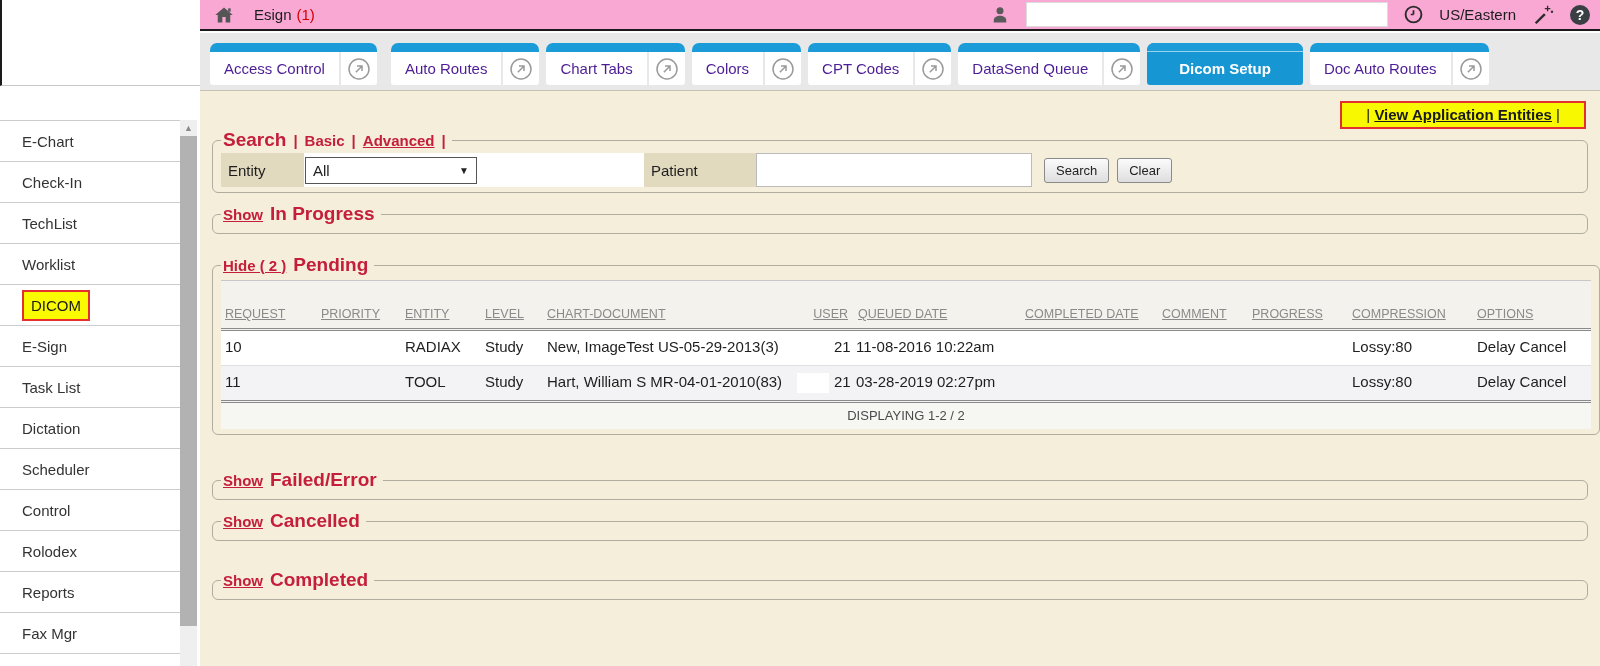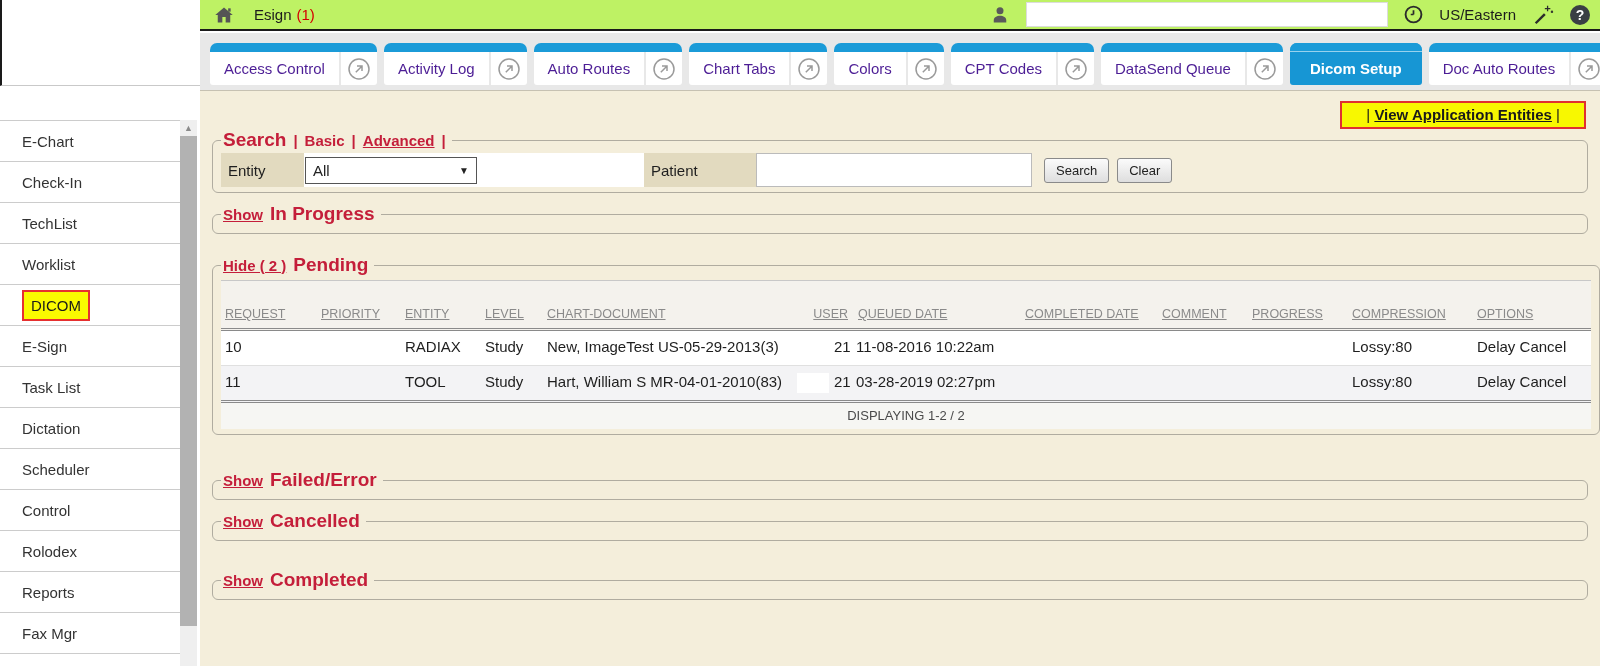--- a/index.html
+++ b/index.html
@@ -4,21 +4,21 @@
 <style>
   * { box-sizing: border-box; margin: 0; padding: 0; }
   html,body { width:1600px; height:666px; overflow:hidden; }
   body { font-family:"Liberation Sans", sans-serif; background:#ffffff; position:relative; color:#222; }
 
   
   .logo-box { position:absolute; left:0; top:0; width:200px; height:86px; background:#fff;
               border-bottom:1px solid #c9c9c9; border-left:2px solid #1a1a1a; }
 
   
-  .topbar { position:absolute; left:200px; top:0; width:1400px; height:31px; background:#bef264;
+  .topbar { position:absolute; left:200px; top:0; width:1400px; height:31px; background:#f9a8d4;
             border-bottom:2px solid #1a1a1a; display:flex; align-items:center; padding:0 10px 0 14px; }
   .home-ic { width:20px; height:20px; margin-right:20px; }
   .tb-title { font-size:15px; color:#1c1c1c; }
   .tb-badge { font-size:15px; color:#d40000; margin-left:5px; }
   .tb-right { margin-left:auto; display:flex; align-items:center; gap:16px; }
   .person-ic { width:20px; height:20px; }
   .tb-search { width:362px; height:25px; border:1px solid #dcdcdc; background:#fff; outline:none;
                font-size:14px; padding:0 6px; }
   .clock-ic { width:19px; height:19px; }
   .tb-tz { font-size:15px; color:#1c1c1c; }
@@ -31,21 +31,21 @@
             display:flex; align-items:flex-end; padding:0 0 5px 10px; }
   .tab { border-radius:7px 7px 3px 3px; overflow:hidden; margin-right:7px; flex:0 0 auto; cursor:pointer; }
   .tab-blue { height:9px; background:#1b9bd8; }
   .tab-body { display:flex; height:33px; }
   .tab-label { background:#fff; display:flex; align-items:center; padding:6px 14px; font-size:15px; color:#4c1d95;
                white-space:nowrap; }
   .tab-gap { width:2px; background:#e8e8e8; }
   .tab-arrow { background:#fff; width:36px; display:flex; align-items:center; justify-content:center; }
   .tab.active { background:#1796d4; }
   .tab.active .tab-blue { background:#1b9bd8; border-bottom:1px solid rgba(255,255,255,.55); }
-  .tab.active .tab-label { background:transparent; color:#fff; font-weight:bold; padding:0 20px; }
+  .tab.active .tab-label { background:transparent; color:#fff; font-weight:bold; padding:0 32px; }
 
   
   .sidebar { position:absolute; left:0; top:86px; width:200px; height:580px; background:#fff; }
   .side-menu { position:absolute; left:0; top:34px; width:180px; border-top:1px solid #ccc; }
   .side-item { height:41px; border-bottom:1px solid #ccc; display:flex; align-items:center;
                padding-left:22px; font-size:15px; color:#333; cursor:pointer; background:#fff; }
   .side-item .hl { background:#fafa00; border:2px solid #e63030; padding:5px 7px; color:#1a1a1a; }
   .side-scroll { position:absolute; left:180px; top:34px; width:17px; height:546px; background:#efefef; }
   .side-scroll .up { height:15px; display:flex; align-items:center; justify-content:center; color:#8a8a8a;
                      font-size:9px; background:#efefef; }
@@ -163,30 +163,20 @@
       <div class="tab-arrow">
         <svg width="24" height="24" viewBox="0 0 24 24">
           <circle cx="12" cy="12" r="10" fill="#fff" stroke="#9a9a9a" stroke-width="1.5"></circle>
           <path d="M8.8 15.2 L14.8 9.2 M10 9 L15 9 L15 14" fill="none" stroke="#9a9a9a" stroke-width="1.5"></path>
         </svg>
       </div>
     </div>
   </div>
     <div class="tab">
     <div class="tab-blue"></div>
-    <div class="tab-body">
-      <div class="tab-label">Activity Log</div>
-      <div class="tab-gap"></div>
-      <div class="tab-arrow">
-        <svg width="24" height="24" viewBox="0 0 24 24">
-          <circle cx="12" cy="12" r="10" fill="#fff" stroke="#9a9a9a" stroke-width="1.5"></circle>
-          <path d="M8.8 15.2 L14.8 9.2 M10 9 L15 9 L15 14" fill="none" stroke="#9a9a9a" stroke-width="1.5"></path>
-        </svg>
-      </div>
-    </div>
   </div>
     <div class="tab">
     <div class="tab-blue"></div>
     <div class="tab-body">
       <div class="tab-label">Auto Routes</div>
       <div class="tab-gap"></div>
       <div class="tab-arrow">
         <svg width="24" height="24" viewBox="0 0 24 24">
           <circle cx="12" cy="12" r="10" fill="#fff" stroke="#9a9a9a" stroke-width="1.5"></circle>
           <path d="M8.8 15.2 L14.8 9.2 M10 9 L15 9 L15 14" fill="none" stroke="#9a9a9a" stroke-width="1.5"></path>

